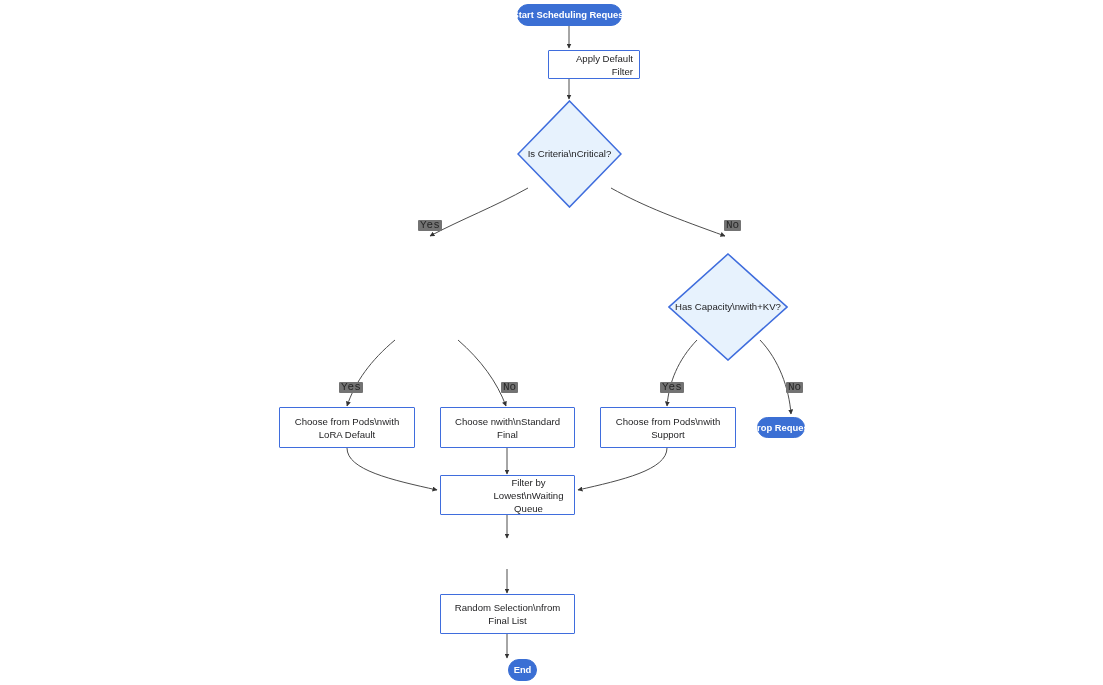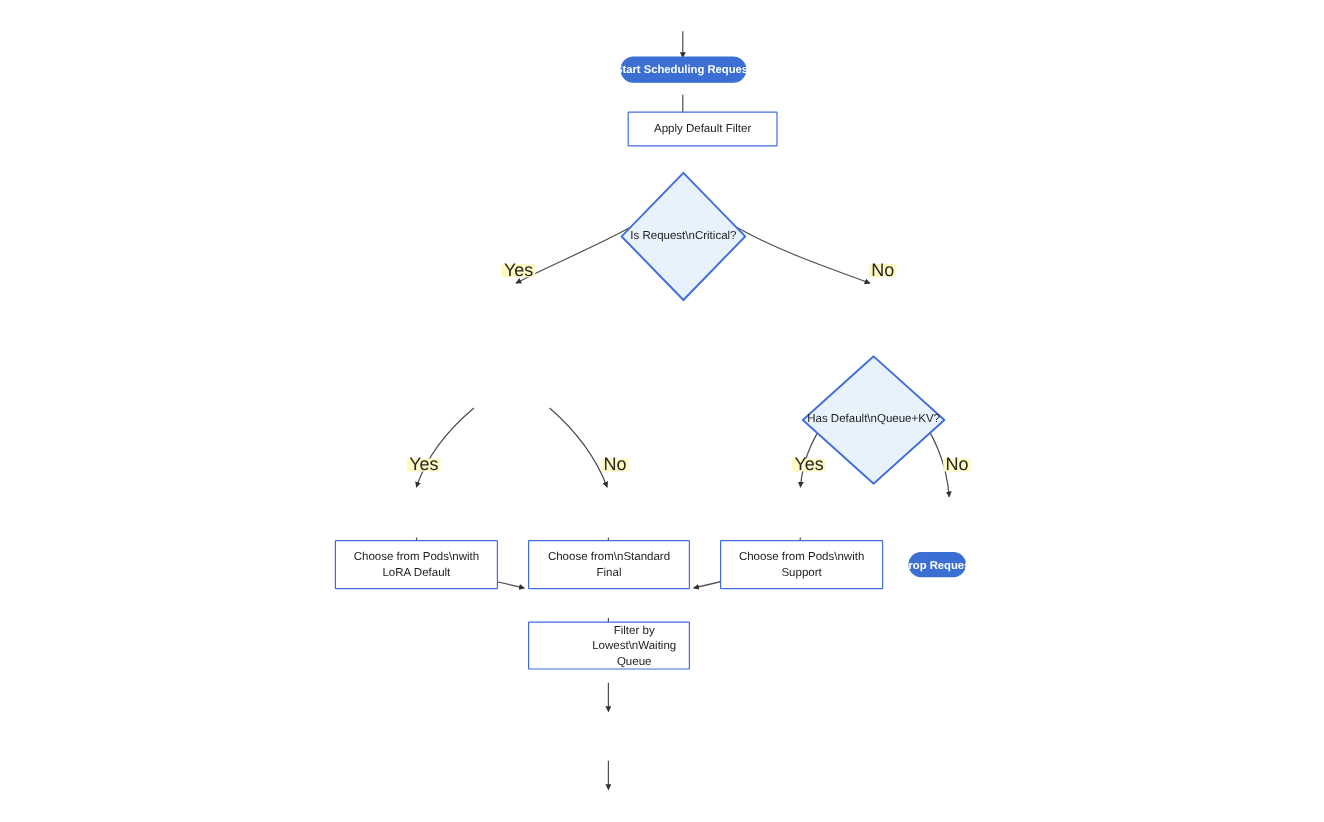--- a/index.html
+++ b/index.html
@@ -30,21 +30,20 @@
   }
 
   
   .node {
     position: absolute;
     box-sizing: border-box;
     display: flex;
     align-items: center;
     justify-content: center;
     text-align: center;
-    margin-top: 43px;
   }
 
   
   .proc {
     background: #ffffff;
     border: 1.3px solid #3f6ddd;
     border-radius: 1px;
     color: #1d1d1f;
     font-size: 9.6px;
     line-height: 13px;
@@ -82,27 +81,28 @@
     font-size: 9.4px;
     font-weight: bold;
     line-height: 12px;
     padding: 0 9px;
     white-space: nowrap;
   }
 
   
   .elabel {
     position: absolute;
-    font-size: 15px;
+    font-size: 11px;
     line-height: 11px;
     color: #262626;
-    background: #fef9c3;
+    background: #737373;
     padding: 0px 2px;
     border-radius: 1px;
     white-space: nowrap;
+    font-family: Liberation Mono, monospace;
   }
 </style>
 </head>
 <body>
 
 <div id="canvas">
 
   <svg id="edges" viewBox="0 0 1103 685" width="1103" height="685">
     <defs>
       <marker id="arrow" viewBox="0 0 10 10" refX="9" refY="5" markerWidth="5" markerHeight="5" orient="auto-start-reverse">
@@ -138,64 +138,68 @@
       <path d="M 507,569 L 507,593"></path>
 
       <path d="M 507,634 L 507,658"></path>
     </g>
   </svg>
 
   <div class="node term" style="left:517px; top:4px; width:105px; height:22px;">
     <span class="lbl">Start Scheduling Request</span>
   </div>
 
-  <div class="node proc" style="left:523px; top:50px; width:125px; height:29px;">
+  <div class="node proc" style="left:548px; top:50px; width:92px; height:29px;text-align:right;">
     <span class="lbl">Apply Default Filter</span>
   </div>
 
   <div class="node decision" style="left:517px; top:100px; width:105px; height:108px;">
     <svg class="dia" viewBox="0 0 105 108" preserveAspectRatio="none">
       <polygon points="52.5,1 104,54 52.5,107 1,54" fill="#e7f2fd" stroke="#3f6ddd" stroke-width="1.6"></polygon>
     </svg>
-    <span class="dlbl">Is Request\nCritical?</span>
+    <span class="dlbl">Is Criteria\nCritical?</span>
   </div>
 
 
   <div class="node decision" style="left:668px; top:253px; width:120px; height:108px;">
     <svg class="dia" viewBox="0 0 120 108" preserveAspectRatio="none">
       <polygon points="60,1 119,54 60,107 1,54" fill="#e7f2fd" stroke="#3f6ddd" stroke-width="1.6"></polygon>
     </svg>
-    <span class="dlbl">Has Default\nQueue+KV?</span>
+    <span class="dlbl">Has Capacity\nwith+KV?</span>
   </div>
 
   <div class="node proc" style="left:279px; top:407px; width:136px; height:41px; flex-direction:column;">
     <span class="lbl">Choose from Pods\nwith</span>
     <span class="lbl">LoRA Default</span>
   </div>
 
   <div class="node proc" style="left:440px; top:407px; width:135px; height:41px; flex-direction:column;">
-    <span class="lbl">Choose from\nStandard</span>
+    <span class="lbl">Choose nwith\nStandard</span>
     <span class="lbl">Final</span>
   </div>
 
   <div class="node proc" style="left:600px; top:407px; width:136px; height:41px; flex-direction:column;">
     <span class="lbl">Choose from Pods\nwith</span>
     <span class="lbl">Support</span>
   </div>
 
   <div class="node term" style="left:757px; top:417px; width:48px; height:21px;">
     <span class="lbl">Drop Request</span>
   </div>
 
   <div class="node proc" style="left:440px; top:475px; width:135px; height:40px; flex-direction:column;padding-left:48px;">
     <span class="lbl">Filter by Lowest\nWaiting</span>
     <span class="lbl">Queue</span>
   </div>
 
 
+  <div class="node proc" style="left:440px; top:594px; width:135px; height:40px; flex-direction:column;">
+    <span class="lbl">Random Selection\nfrom</span>
+    <span class="lbl">Final List</span>
+  </div>
 
   <div class="node term" style="left:508px; top:659px; width:29px; height:22px; padding:0;">
     <span class="lbl">End</span>
   </div>
 
   <span class="elabel" style="left:418px; top:220px;">Yes</span>
 
   <span class="elabel" style="left:724px; top:220px;">No</span>
 
   <span class="elabel" style="left:339px; top:382px;">Yes</span>

